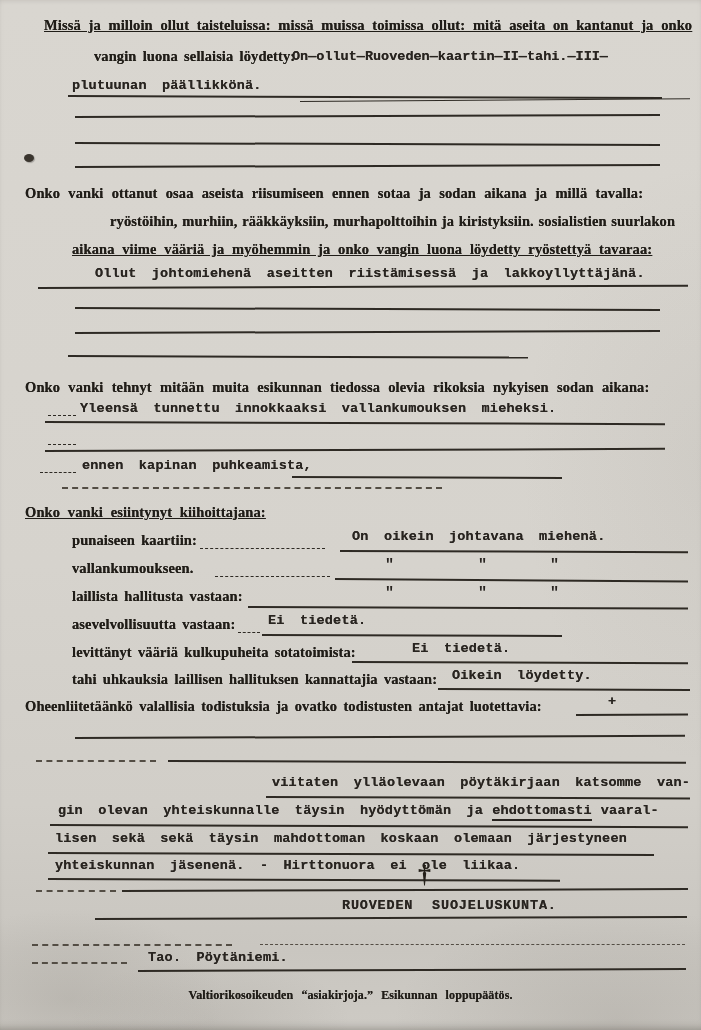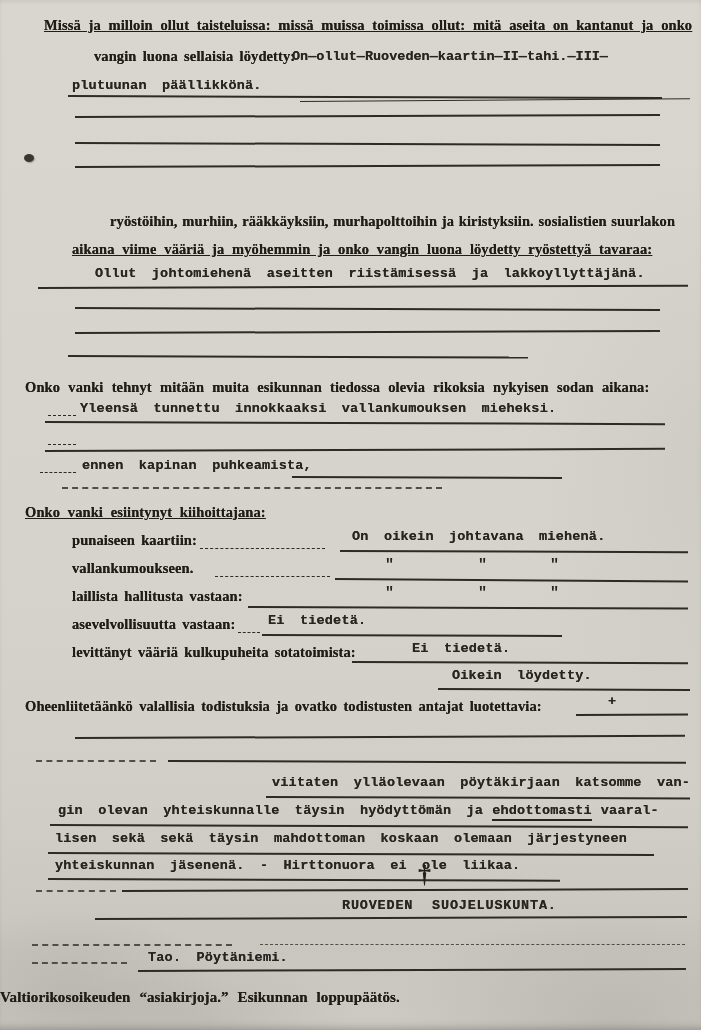--- a/index.html
+++ b/index.html
@@ -34,38 +34,39 @@
   .rule.thin{border-bottom-width:1.5px;}
   .rule.dash{border-bottom-style:dashed;}
   .rule.light{border-color:#534d44;}
   .tp2{transform:rotate(.2deg);} .tp4{transform:rotate(.4deg);}
   .tm2{transform:rotate(-.2deg);} .tm4{transform:rotate(-.4deg);}
   .ditto{font:700 15px "Liberation Mono","DejaVu Sans Mono",monospace;color:#282420;}
   .emph{border-bottom:2.5px solid #282420;padding-bottom:1px;}
   .gap-r{margin-right:9px;}
   .cross{font:700 26px "Liberation Serif","DejaVu Serif",serif;color:#242019;}
   .ink-dot{position:absolute;width:10px;height:8px;border-radius:50%;background:#3a352e;box-shadow:1px 1px 1px rgba(0,0,0,.25);}
-  .footer-caption{left:0;width:701px;text-align:left;font-size:15px;word-spacing:5px;}
+  .footer-caption{left:0;width:701px;text-align:center;font-size:12px;word-spacing:5px;}
 </style>
 </head>
 <body>
 
 <div id="paper">
 
   <div class="abs printed ws4" style="top:16px;left:44px">Missä ja milloin ollut taisteluissa: missä muissa toimissa ollut: mitä aseita on kantanut ja onko</div>
   <div class="abs printed" style="top:47px;left:94px">vangin luona sellaisia löydetty:</div>
   <div class="abs typed tight" style="top:49px;left:292px">On—ollut—Ruoveden—kaartin—II—tahi.—III—</div>
   <div class="abs typed" style="top:78px;left:72px">plutuunan päällikkönä.</div>
   <div class="rule tp2" style="top:95px;left:68px;width:594px"></div>
   <div class="rule tm4 thin" style="top:101px;left:300px;width:390px"></div>
   <div class="rule tm2" style="top:116px;left:75px;width:585px"></div>
   <div class="rule tp2" style="top:142px;left:75px;width:585px"></div>
   <div class="rule tm2" style="top:166px;left:75px;width:585px"></div>
   <div class="ink-dot" style="top:154px;left:24px"></div>
 
+  <div class="abs printed ws45" style="top:184px;left:25px">Onko vanki ottanut osaa aseista riisumiseen ennen sotaa ja sodan aikana ja millä tavalla:</div>
   <div class="abs printed ws1" style="top:212px;left:72px">ryöstöihin, murhiin, rääkkäyksiin, murhapolttoihin ja kiristyksiin. sosialistien suurlakon</div>
   <div class="abs printed ws4" style="top:240px;left:72px">aikana viime vääriä ja myöhemmin ja onko vangin luona löydetty ryöstettyä tavaraa:</div>
   <div class="abs typed" style="top:266px;left:95px">Ollut johtomiehenä aseitten riistämisessä ja lakkoyllyttäjänä.</div>
   <div class="rule tm2" style="top:287px;left:38px;width:650px"></div>
   <div class="rule tp2" style="top:307px;left:75px;width:585px"></div>
   <div class="rule tm2" style="top:332px;left:75px;width:585px"></div>
   <div class="rule tp2" style="top:355px;left:68px;width:460px"></div>
 
   <div class="abs printed ws45" style="top:378px;left:25px">Onko vanki tehnyt mitään muita esikunnan tiedossa olevia rikoksia nykyisen sodan aikana:</div>
   <div class="rule dash thin" style="top:415px;left:48px;width:28px"></div>
@@ -100,20 +101,21 @@
 
   <div class="abs printed" style="top:615px;left:72px">asevelvollisuutta vastaan:</div>
   <div class="rule dash thin" style="top:632px;left:238px;width:22px"></div>
   <div class="abs typed" style="top:613px;left:268px">Ei tiedetä.</div>
   <div class="rule tp2" style="top:634px;left:262px;width:300px"></div>
 
   <div class="abs printed" style="top:643px;left:72px">levittänyt vääriä kulkupuheita sotatoimista:</div>
   <div class="abs typed" style="top:641px;left:412px">Ei tiedetä.</div>
   <div class="rule tp2" style="top:661px;left:352px;width:336px"></div>
 
+  <div class="abs printed" style="top:670px;left:72px">tahi uhkauksia laillisen hallituksen kannattajia vastaan:</div>
   <div class="abs typed" style="top:668px;left:452px">Oikein löydetty.</div>
   <div class="rule tp2" style="top:688px;left:438px;width:252px"></div>
 
   <div class="abs printed" style="top:697px;left:25px">Oheenliitetäänkö valallisia todistuksia ja ovatko todistusten antajat luotettavia:</div>
   <div class="abs typed" style="top:694px;left:608px">+</div>
   <div class="rule tm2" style="top:714px;left:576px;width:112px"></div>
 
   <div class="rule tm2" style="top:737px;left:75px;width:610px"></div>
   <div class="rule dash light" style="top:760px;left:36px;width:120px"></div>
   <div class="rule tp2" style="top:760px;left:168px;width:518px"></div>

